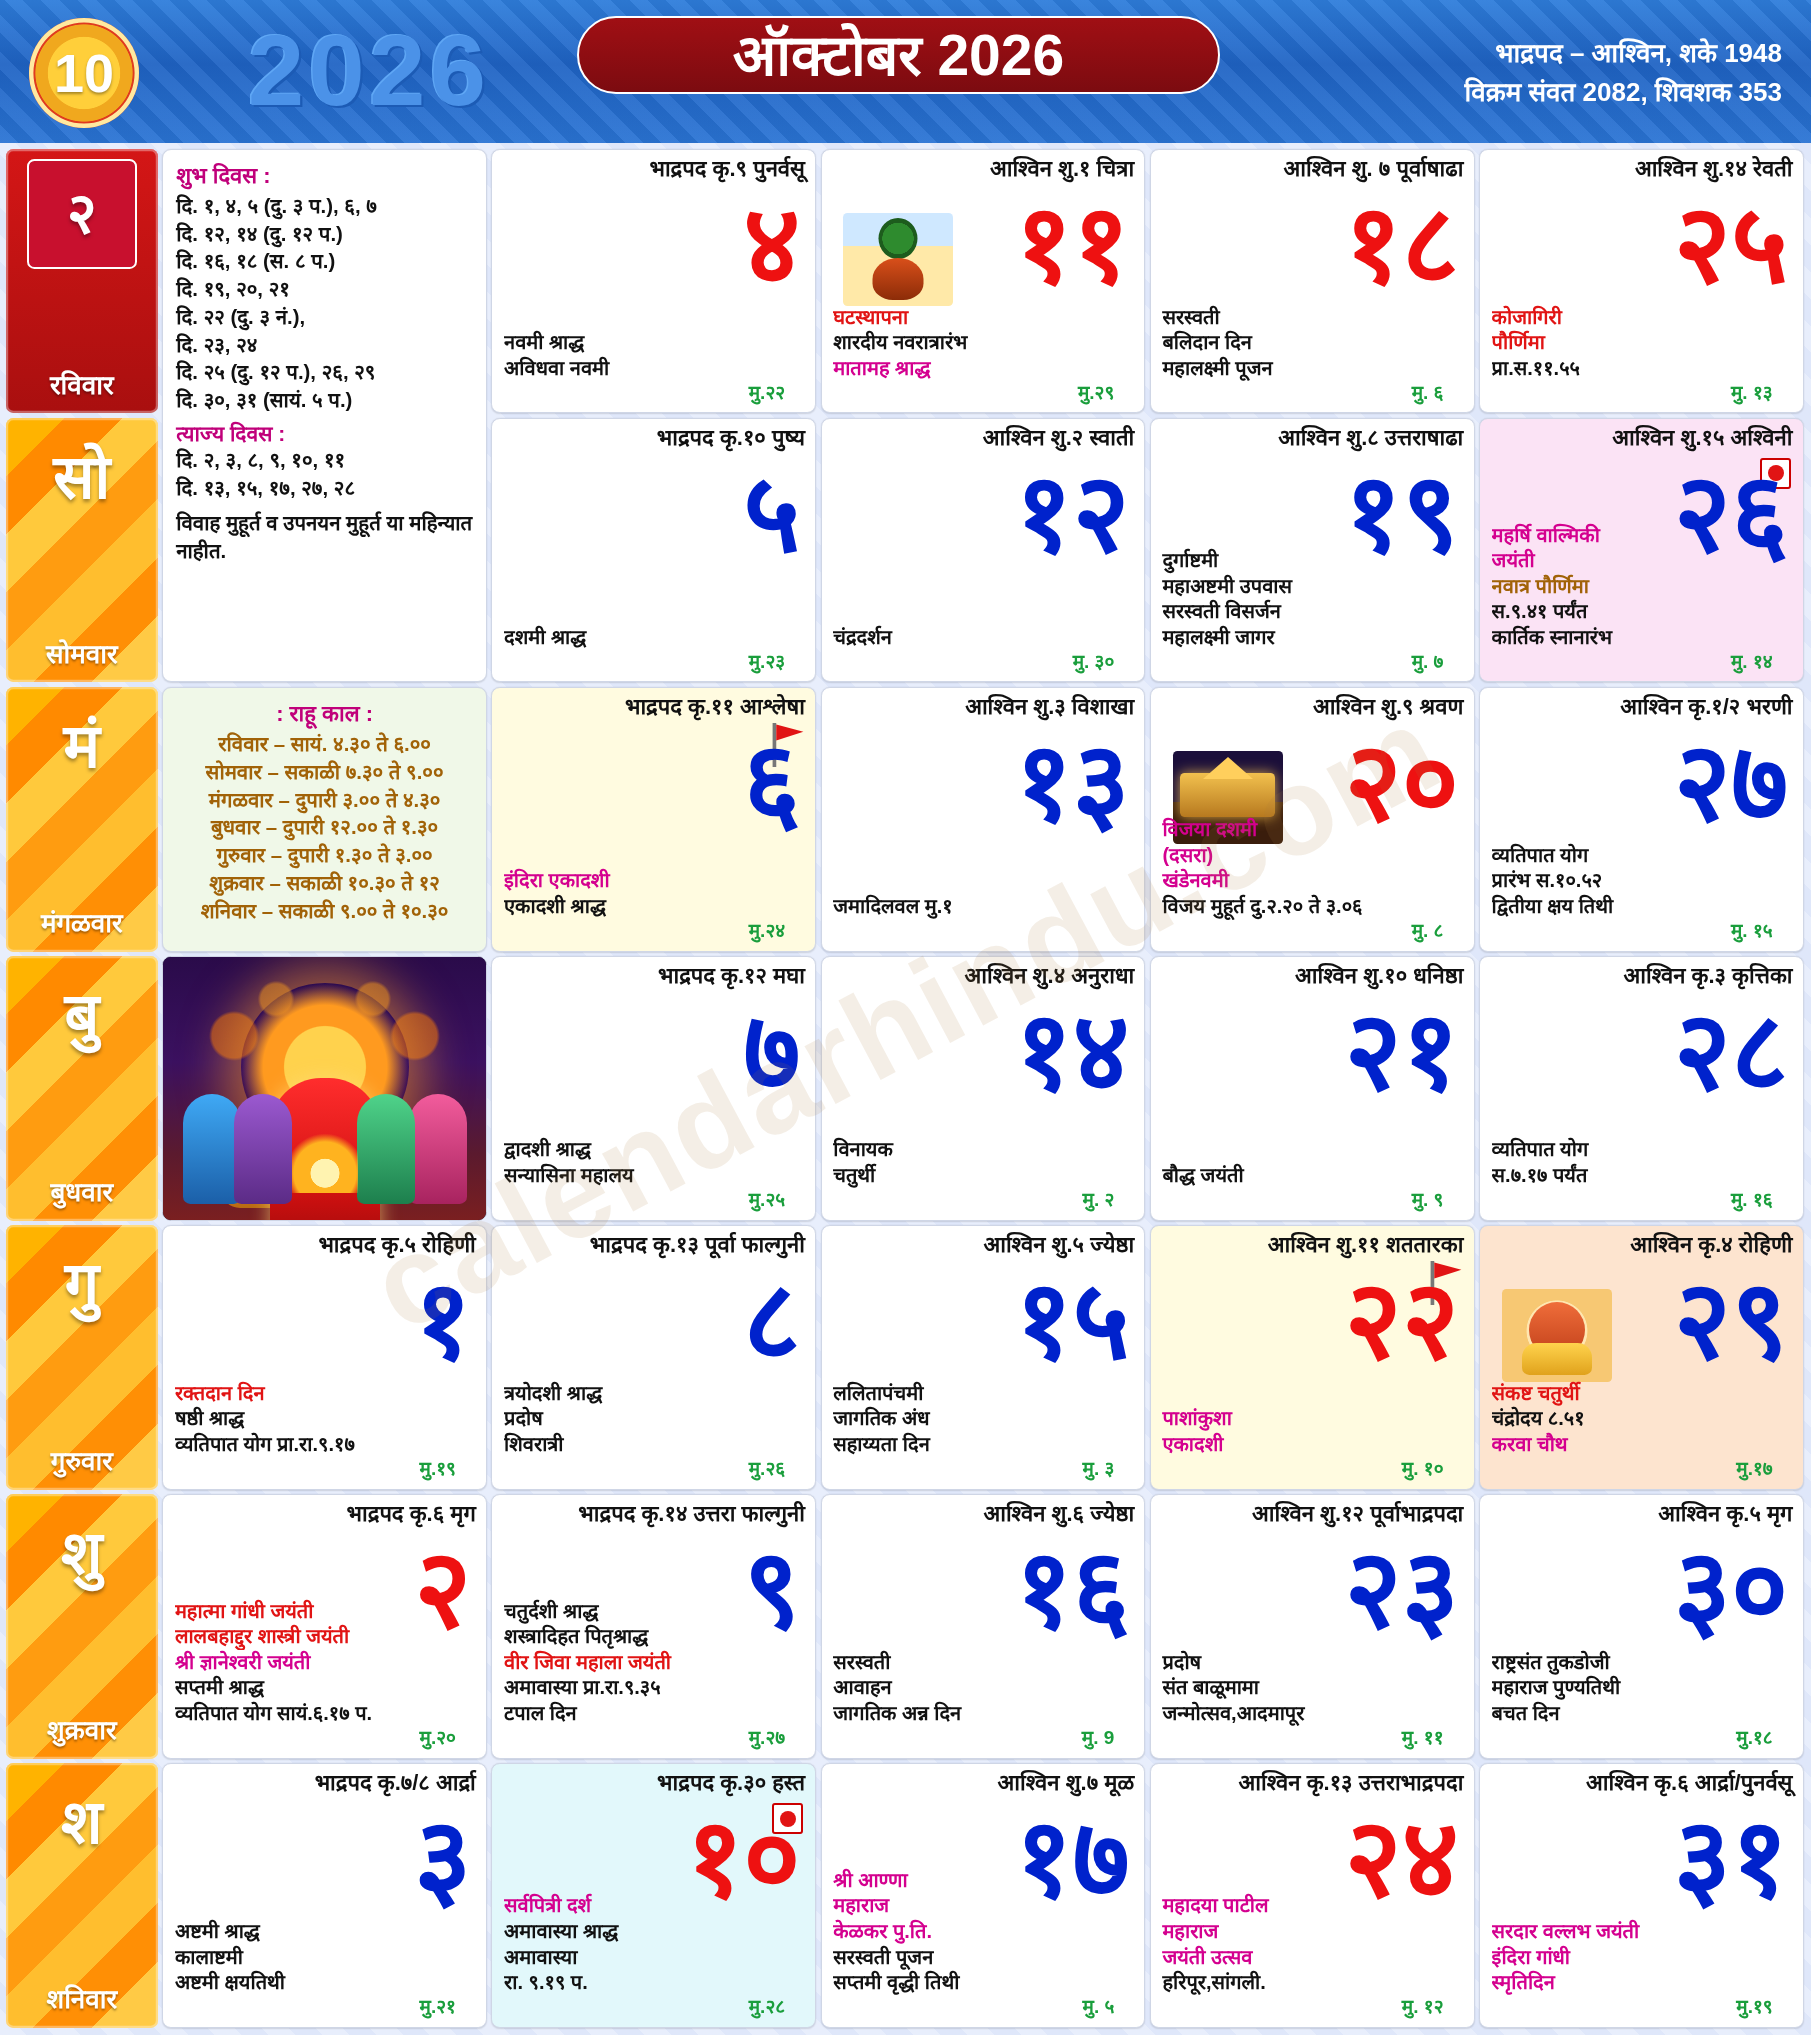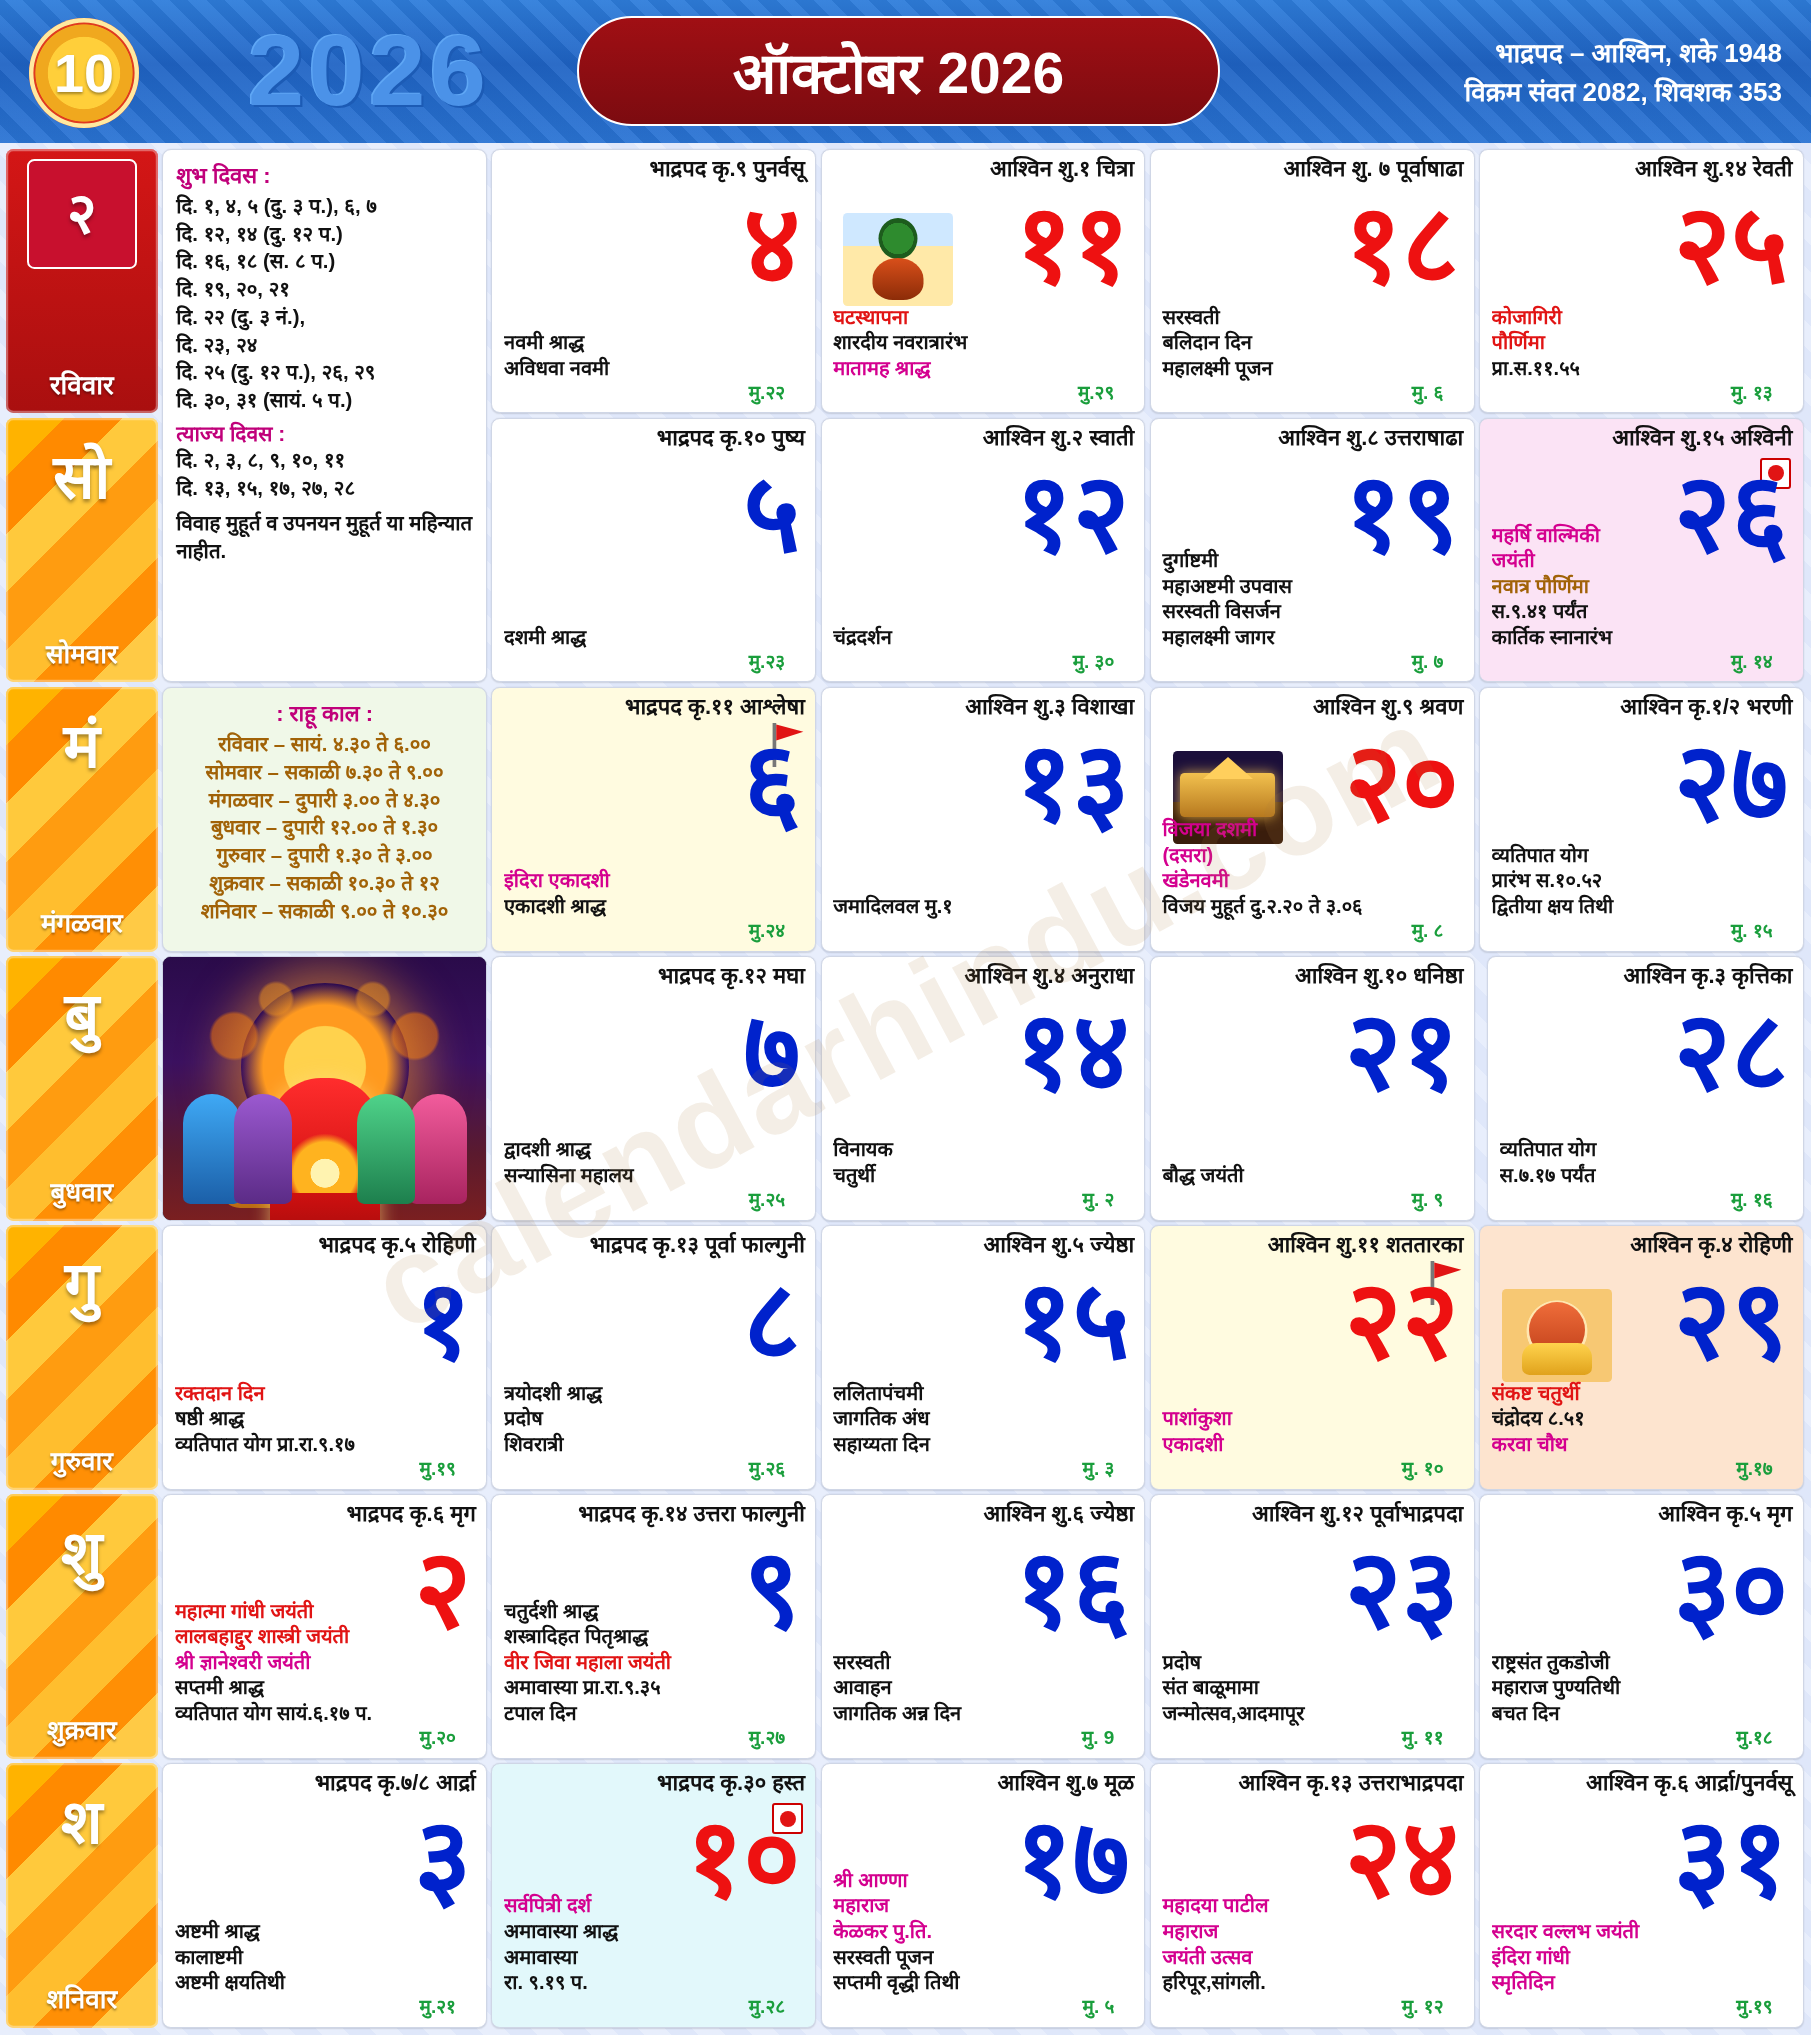--- a/index.html
+++ b/index.html
@@ -30,24 +30,24 @@
     font-size:54px; font-weight:bold; color:#ffffff; text-shadow:0 2.2px 2.9px rgba(0,0,0,.35);
     font-family:"Liberation Sans",sans-serif;
   }
   .year-big {
     position:absolute; left:248px; top:13px;
     font-size:101px; font-weight:bold; letter-spacing:4.4px;
     color:#4b92e8; text-shadow: 2.2px 2.2px 0 #1c5bb5, -1.5px -1.5px 0 #5fa7f5;
     font-family:"Liberation Sans",sans-serif;
   }
   .month-pill {
-    position:absolute; left:577px; top:16px; width:643px; height:110px;
+    position:absolute; left:577px; top:16px; width:643px; height:78px;
     background: linear-gradient(180deg,#a00f14 0%, #7c0b10 100%);
     border-radius:55px; border:2.9px solid #ffffff;
-    display:flex; align-items:center; justify-content:center;
+    display:flex; align-items:flex-end; justify-content:center;
   }
   .month-pill span { color:#fff; font-size:57px; font-weight:bold; }
   .header-right {
     position:absolute; right:29px; top:34px; text-align:right; color:#ffffff;
   }
   .header-right div { font-size:26px; font-weight:bold; line-height:1.5; }
 
   
   .grid {
     position:absolute; left:0; top:143px; width:1811px; height:1892px;
@@ -474,21 +474,21 @@
       <div class="muhurt">मु. २</div>
     </div>
     <div class="cell" style="grid-area: 4 / 5;">
       <div class="nak">आश्विन शु.१० धनिष्ठा</div>
       <div class="bignum">२१</div>
       <div class="events">
         <div class="ev">बौद्ध जयंती</div>
       </div>
       <div class="muhurt">मु. ९</div>
     </div>
-    <div class="cell" style="grid-area: 4 / 6; margin-left: 8px;">
+    <div class="cell" style="grid-area: 4 / 6;">
       <div class="nak">आश्विन कृ.३ कृत्तिका</div>
       <div class="bignum">२८</div>
       <div class="events">
         <div class="ev">व्यतिपात योग</div>
         <div class="ev">स.७.१७ पर्यंत</div>
       </div>
       <div class="muhurt">मु. १६</div>
     </div>
     <div class="cell" style="grid-area: 5 / 2;">
       <div class="nak">भाद्रपद कृ.५ रोहिणी</div>

